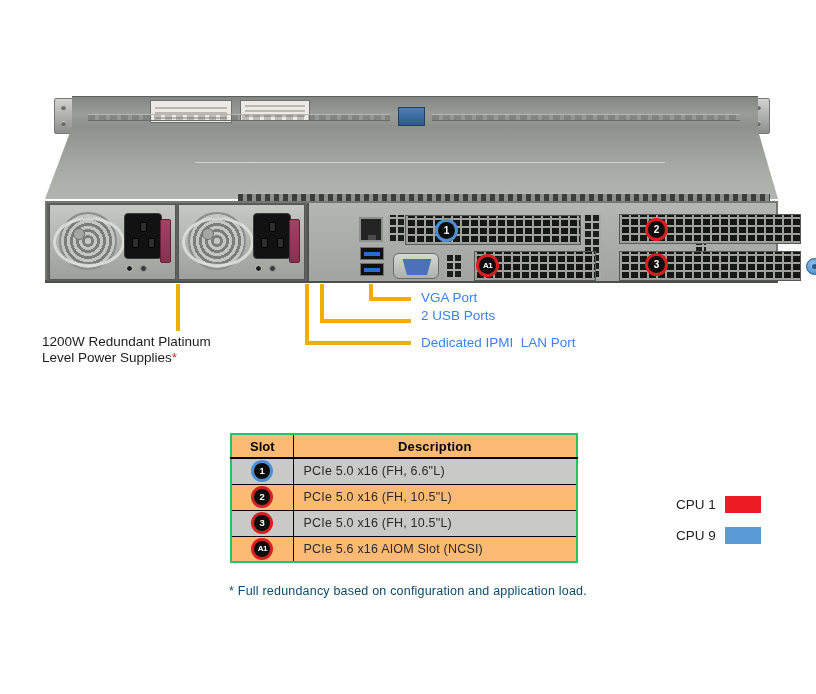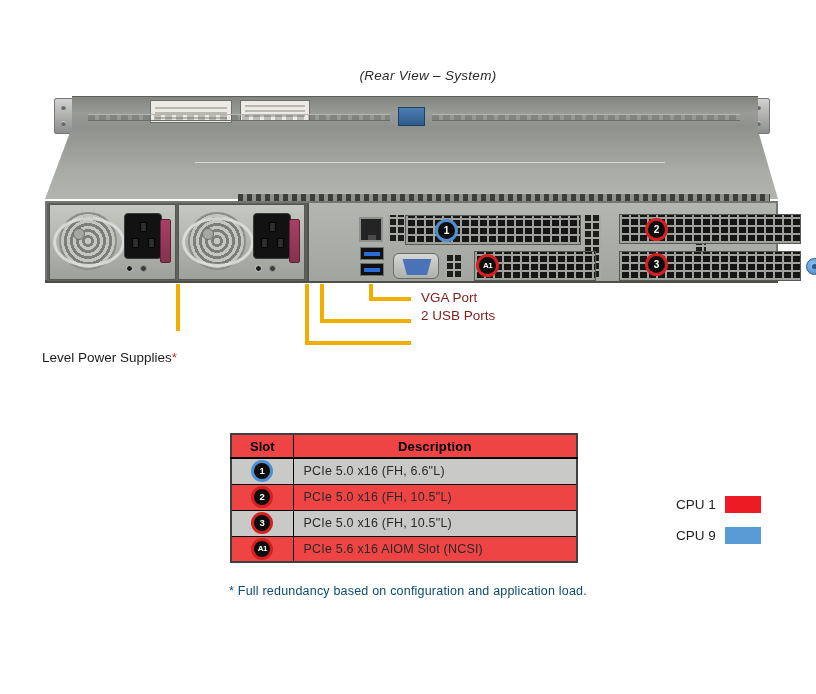--- a/index.html
+++ b/index.html
@@ -86,27 +86,27 @@
 
   
   .slot-badge { position:absolute; width:17px; height:17px; border-radius:50%; background:#0c0c0c;
     color:#fff; font-weight:bold; font-size:10px; line-height:17px; text-align:center; }
   .slot-badge.small-text { font-size:8px; letter-spacing:-.5px; }
   .ring-blue { box-shadow:0 0 0 3px #4d8fd0; }
   .ring-red  { box-shadow:0 0 0 3px #d42020; }
 
   
   .callout { position:absolute; background:#f0ae00; }
-  .callout-label { position:absolute; font-size:13.5px; color:#7f1d1d; white-space:pre; }
+  .callout-label { position:absolute; font-size:13.5px; color:#3b82f6; white-space:pre; }
   .psu-label { position:absolute; left:42px; top:334px; font-size:13.5px; color:#1c1c1c; line-height:16px; }
   .red-mark { color:#c23030; }
 
   
   .slot-table { position:absolute; left:230px; top:433px; border-collapse:collapse;
-    border:2px solid #404040; background:#ef4444; }
+    border:2px solid #22c55e; background:#fdba74; }
   .slot-table th { border:1px solid #000; border-bottom:2px solid #000; font-size:13px; color:#000;
     font-weight:bold; text-align:center; height:24px; }
   .slot-table td { border:1px solid #000; height:26px; font-size:12.5px; color:#2a2a2a; }
   .slot-table .col-slot { width:62px; text-align:center; vertical-align:middle; }
   .slot-table .col-desc { width:284px; padding-left:10px; letter-spacing:.2px; }
   .slot-table tr.shaded { background:#c9cac8; }
   .table-badge { display:inline-block; width:16px; height:16px; border-radius:50%; background:#0c0c0c;
     color:#fff; font-weight:bold; font-size:9.5px; line-height:16px; text-align:center; vertical-align:middle; }
   .table-badge.small-text { font-size:8px; letter-spacing:-.5px; }
 
@@ -119,21 +119,20 @@
 
   
   .footnote { position:absolute; left:100px; top:584px; width:616px; text-align:center;
     font-size:12.5px; color:#0c4a6e; letter-spacing:.2px; }
 </style>
 </head>
 <body>
 
 <div class="page">
 
-  <div class="fig-title">(Rear View – System)</div>
 
   <div>
 
     <div class="ear left">
       <span class="screw" style="left:6px;top:6px;"></span>
       <span class="screw" style="left:6px;top:22px;"></span>
     </div>
     <div class="ear right">
       <span class="screw" style="left:8px;top:6px;"></span>
       <span class="screw" style="left:8px;top:22px;"></span>
@@ -231,23 +230,24 @@
   <div class="callout" style="left:369px;top:297px;width:42px;height:4px;"></div>
 
   <div class="callout" style="left:320px;top:284px;width:4px;height:39px;"></div>
   <div class="callout" style="left:320px;top:319px;width:91px;height:4px;"></div>
 
   <div class="callout" style="left:305px;top:284px;width:4px;height:61px;"></div>
   <div class="callout" style="left:305px;top:341px;width:106px;height:4px;"></div>
 
   <div class="callout-label" style="left:421px;top:290px;">VGA Port</div>
   <div class="callout-label" style="left:421px;top:308px;">2 USB Ports</div>
+  <div class="callout-label" style="left:421px;top:335px;">Dedicated IPMI  LAN Port</div>
 
   <div class="psu-label">
-    <br>
+    <span>1200W Redundant  Platinum</span><br>
     <span>Level Power Supplies</span><span class="red-mark">*</span>
   </div>
 
   <table class="slot-table">
     <thead>
       <tr>
         <th class="col-slot">Slot</th>
         <th class="col-desc" style="text-align:center;padding-left:0;">Description</th>
       </tr>
     </thead>

